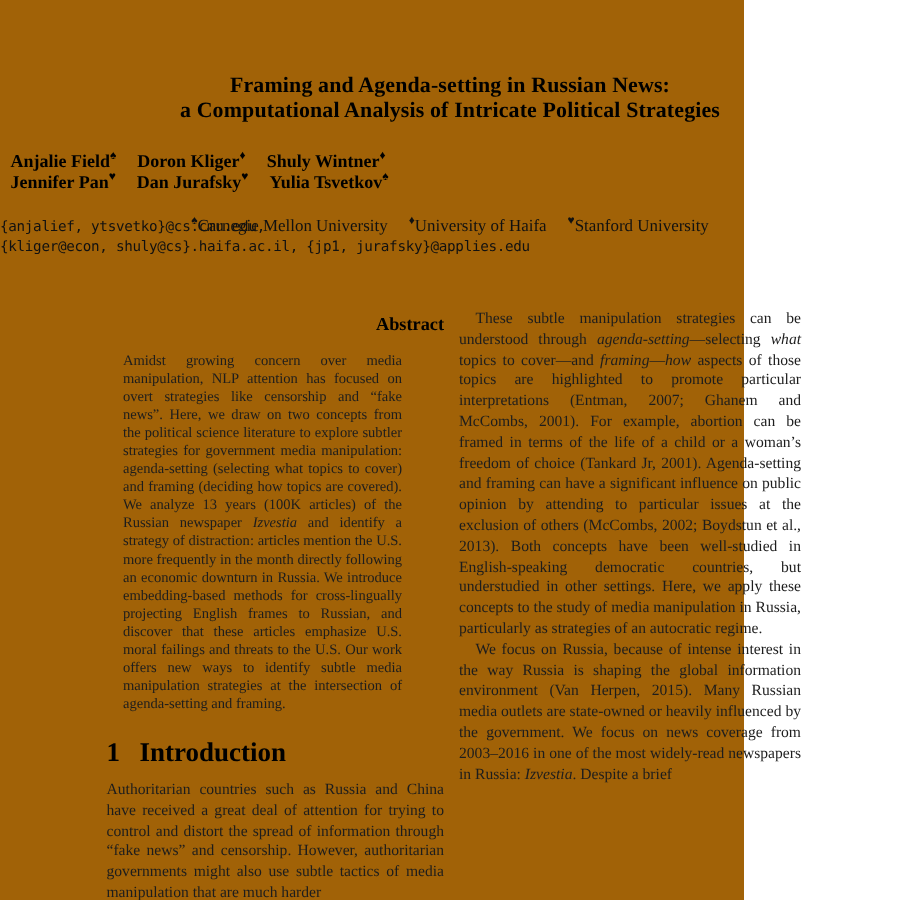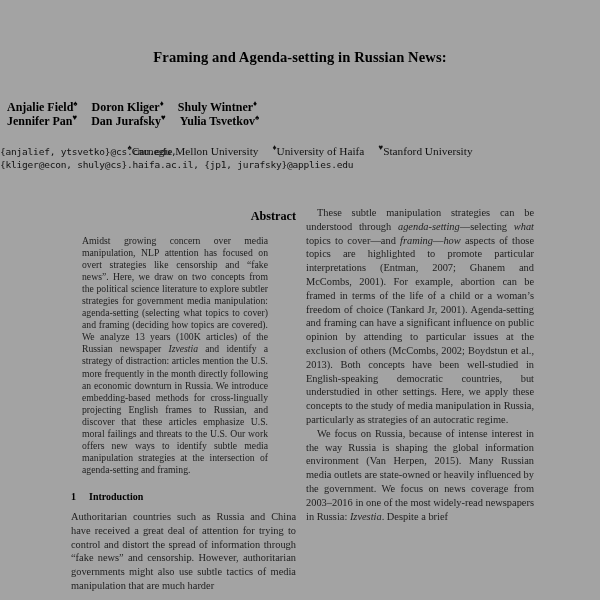--- a/index.html
+++ b/index.html
@@ -1,47 +1,48 @@
 <!DOCTYPE html>
 <html><head>
 <meta charset="utf-8">
 <style>
   html,body{margin:0;padding:0;width:600px;height:600px;background:#ffffff;overflow:hidden;}
-  .page{position:absolute;inset:0;width:600px;height:600px;background:#a3a3a3;
+  .page{position:absolute;inset:0;width:496px;height:600px;background:#a16207;
         font-family:"Liberation Serif","DejaVu Serif",serif;color:#1d1d1d;}
   .title{position:absolute;top:49px;left:0;width:600px;text-align:center;
          font-weight:700;font-size:14.6px;line-height:17.4px;color:#000;letter-spacing:.1px;}
   .authors{position:absolute;top:100px;left:0;width:600px;text-align:left;
            font-weight:700;font-size:12px;line-height:14.4px;color:#000;}
   .author{margin:0 7px;white-space:nowrap;}
   .author sup,.affil sup{font-size:8px;line-height:0;}
   .affils{position:absolute;top:145px;left:0;width:600px;text-align:center;font-size:11.3px;color:#111;}
   .affil{margin:0 7px;white-space:nowrap;}
   .emails{position:absolute;top:146px;left:0;width:600px;
           font-family:"DejaVu Sans Mono","Liberation Mono",monospace;font-size:9.5px;
           line-height:12.8px;color:#111;letter-spacing:-0.2px;}
   .col{position:absolute;top:206px;}
   .col-left{left:71px;width:225px;}
   .col-right{left:306px;width:228px;}
   .abs-heading{text-align:right;font-weight:700;font-size:12.2px;margin-top:3px;color:#000;}
   .abs-text{margin:11px 28px 0 11px;font-size:9.7px;line-height:12.05px;text-align:justify;}
-  .sec-heading{margin-top:15px;font-size:10px;font-weight:700;color:#000;}
+  .sec-heading{margin-top:15px;font-size:18px;font-weight:700;color:#000;}
   .sec-num{margin-right:13px;}
   p{margin:0;}
   .body-text{margin-top:8px;font-size:10.4px;line-height:13.8px;text-align:justify;}
   .col-right .body-text{margin-top:0;}
   .body-text.indent{text-indent:11px;}
 </style>
 </head>
 <body>
 
 <div class="page">
 
   <div class="title">
     <div>Framing and Agenda-setting in Russian News:</div>
+    <div>a Computational Analysis of Intricate Political Strategies</div>
   </div>
 
   <div class="authors">
     <div class="author-row"><span class="author"><span>Anjalie Field</span><sup>♠</sup></span><span class="author"><span>Doron Kliger</span><sup>♦</sup></span><span class="author"><span>Shuly Wintner</span><sup>♦</sup></span></div>
     <div class="author-row"><span class="author"><span>Jennifer Pan</span><sup>♥</sup></span><span class="author"><span>Dan Jurafsky</span><sup>♥</sup></span><span class="author"><span>Yulia Tsvetkov</span><sup>♠</sup></span></div>
   </div>
 
   <div class="affils"><span class="affil"><sup>♠</sup><span>Carnegie Mellon University</span></span><span class="affil"><sup>♦</sup><span>University of Haifa</span></span><span class="affil"><sup>♥</sup><span>Stanford University</span></span></div>
 
   <div class="emails">

